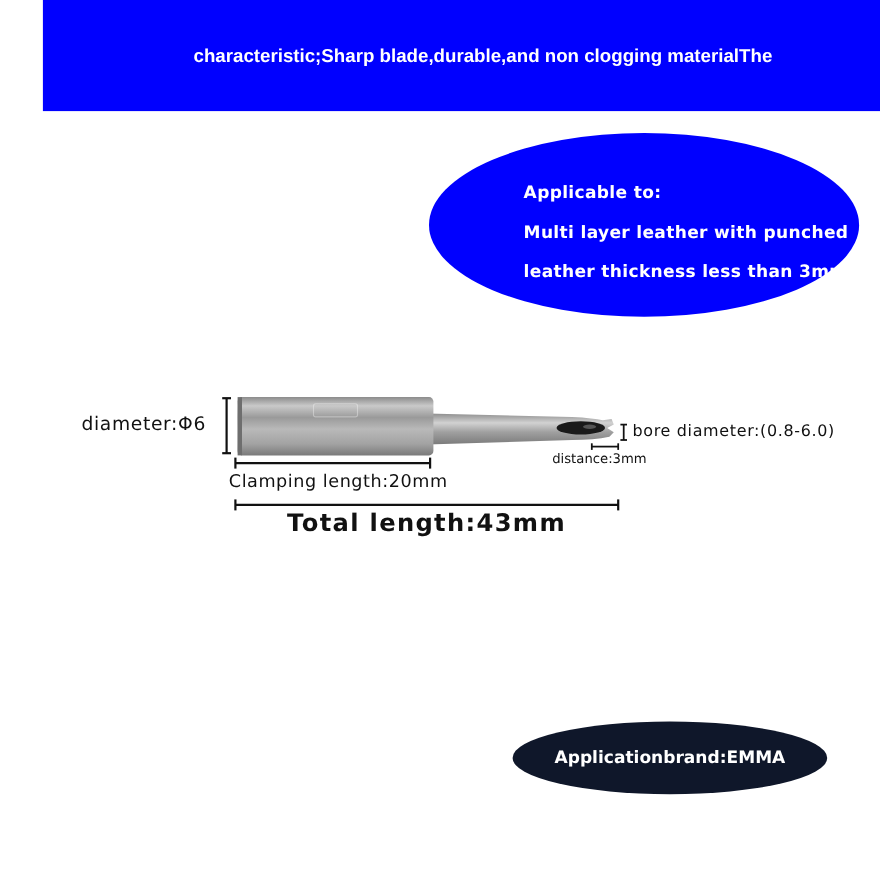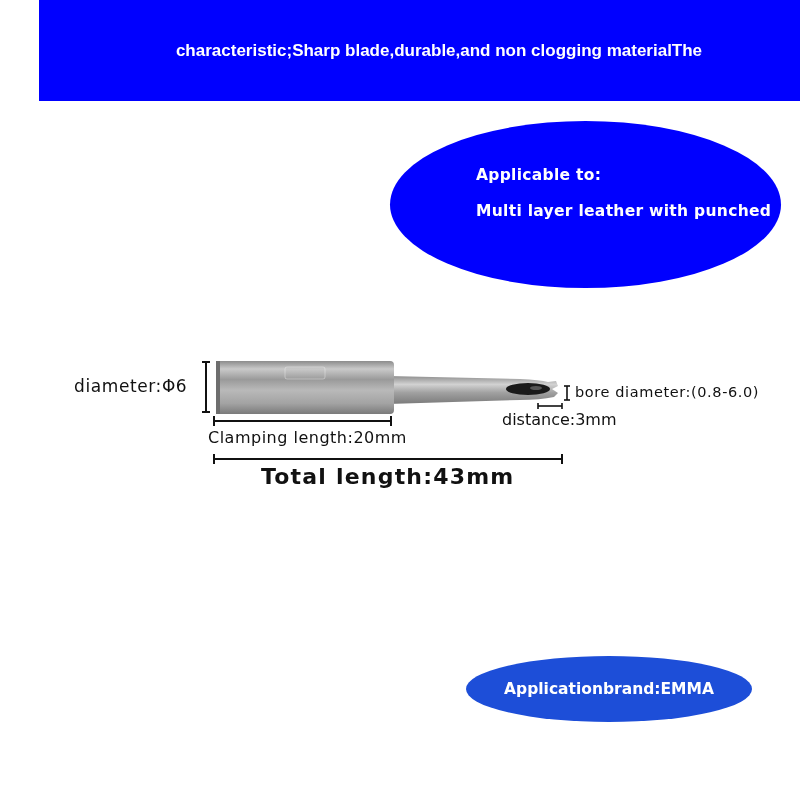--- a/index.html
+++ b/index.html
@@ -19,43 +19,44 @@
       position: absolute; left: 390px; top: 121px; width: 391px; height: 167px;
       background: #0000ff; border-radius: 50%; color: #ffffff;
     }
     .ellipse .lines {
       position: absolute; left: 47px; top: 36px;
       font-family: "DejaVu Sans", sans-serif; font-weight: bold; font-size: 15.5px;
       line-height: 36px; white-space: nowrap; letter-spacing: 0.3px; margin-left: 39px;
     }
     .pill {
       position: absolute; left: 466px; top: 656px; width: 286px; height: 66px;
-      background: #1d4ed8; border-radius: 50%; color: #ffffff;
+      background: #0f172a; border-radius: 50%; color: #ffffff;
       display: flex; align-items: center; justify-content: center;
       font-family: "DejaVu Sans", sans-serif; font-weight: bold; font-size: 15.5px;
     }
     .label { position: absolute; color: #111; white-space: nowrap; font-family: "DejaVu Sans", sans-serif; }
     .diam-label { left: 74px; top: 376px; font-size: 17px; letter-spacing: 0.6px; }
     .clamp-label { left: 208px; top: 428px; font-size: 16px; letter-spacing: 0.5px; }
     .total-label { left: 261px; top: 464px; font-size: 22px; letter-spacing: 1.2px; font-weight: bold; }
     .bore-label { left: 575px; top: 384px; font-size: 14.5px; letter-spacing: 0.6px; }
-    .dist-label { left: 502px; top: 410px; font-size: 16px; }
+    .dist-label { left: 502px; top: 410px; font-size: 12px; }
     .tool { position: absolute; left: 0; top: 0; width: 800px; height: 800px; }
   </style>
 </head>
 <body>
 
 <div class="banner">
   <div>characteristic;Sharp blade,durable,and non clogging materialThe</div>
 </div>
 
 <div class="ellipse">
   <div class="lines">
     <div>Applicable to:</div>
     <div>Multi layer leather with punched</div>
+    <div>leather thickness less than 3mm</div>
   </div>
 </div>
 
 <svg class="tool" viewBox="0 0 800 800" xmlns="http://www.w3.org/2000/svg">
   <defs>
     <linearGradient id="steelBody" x1="0" y1="0" x2="0" y2="1">
       <stop offset="0" stop-color="#8c8c8c"></stop>
       <stop offset="0.15" stop-color="#c9c9c9"></stop>
       <stop offset="0.35" stop-color="#9a9a9a"></stop>
       <stop offset="0.55" stop-color="#b9b9b9"></stop>

